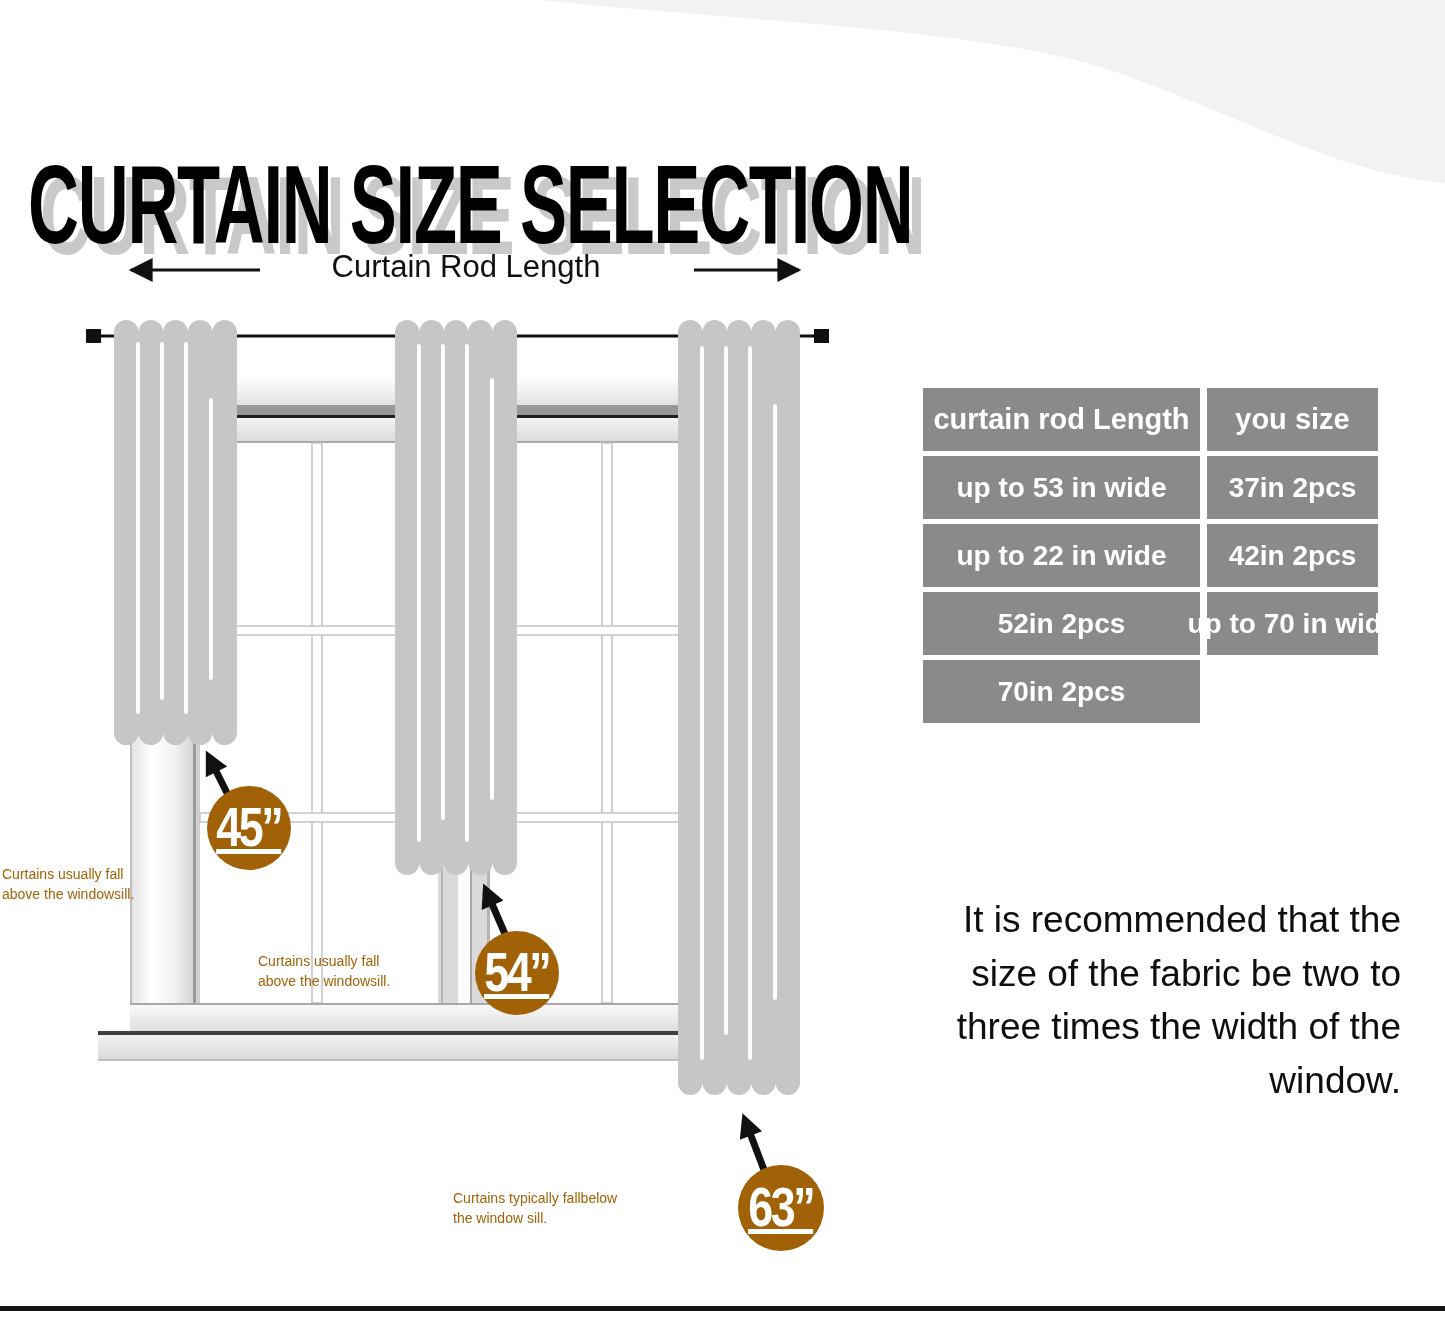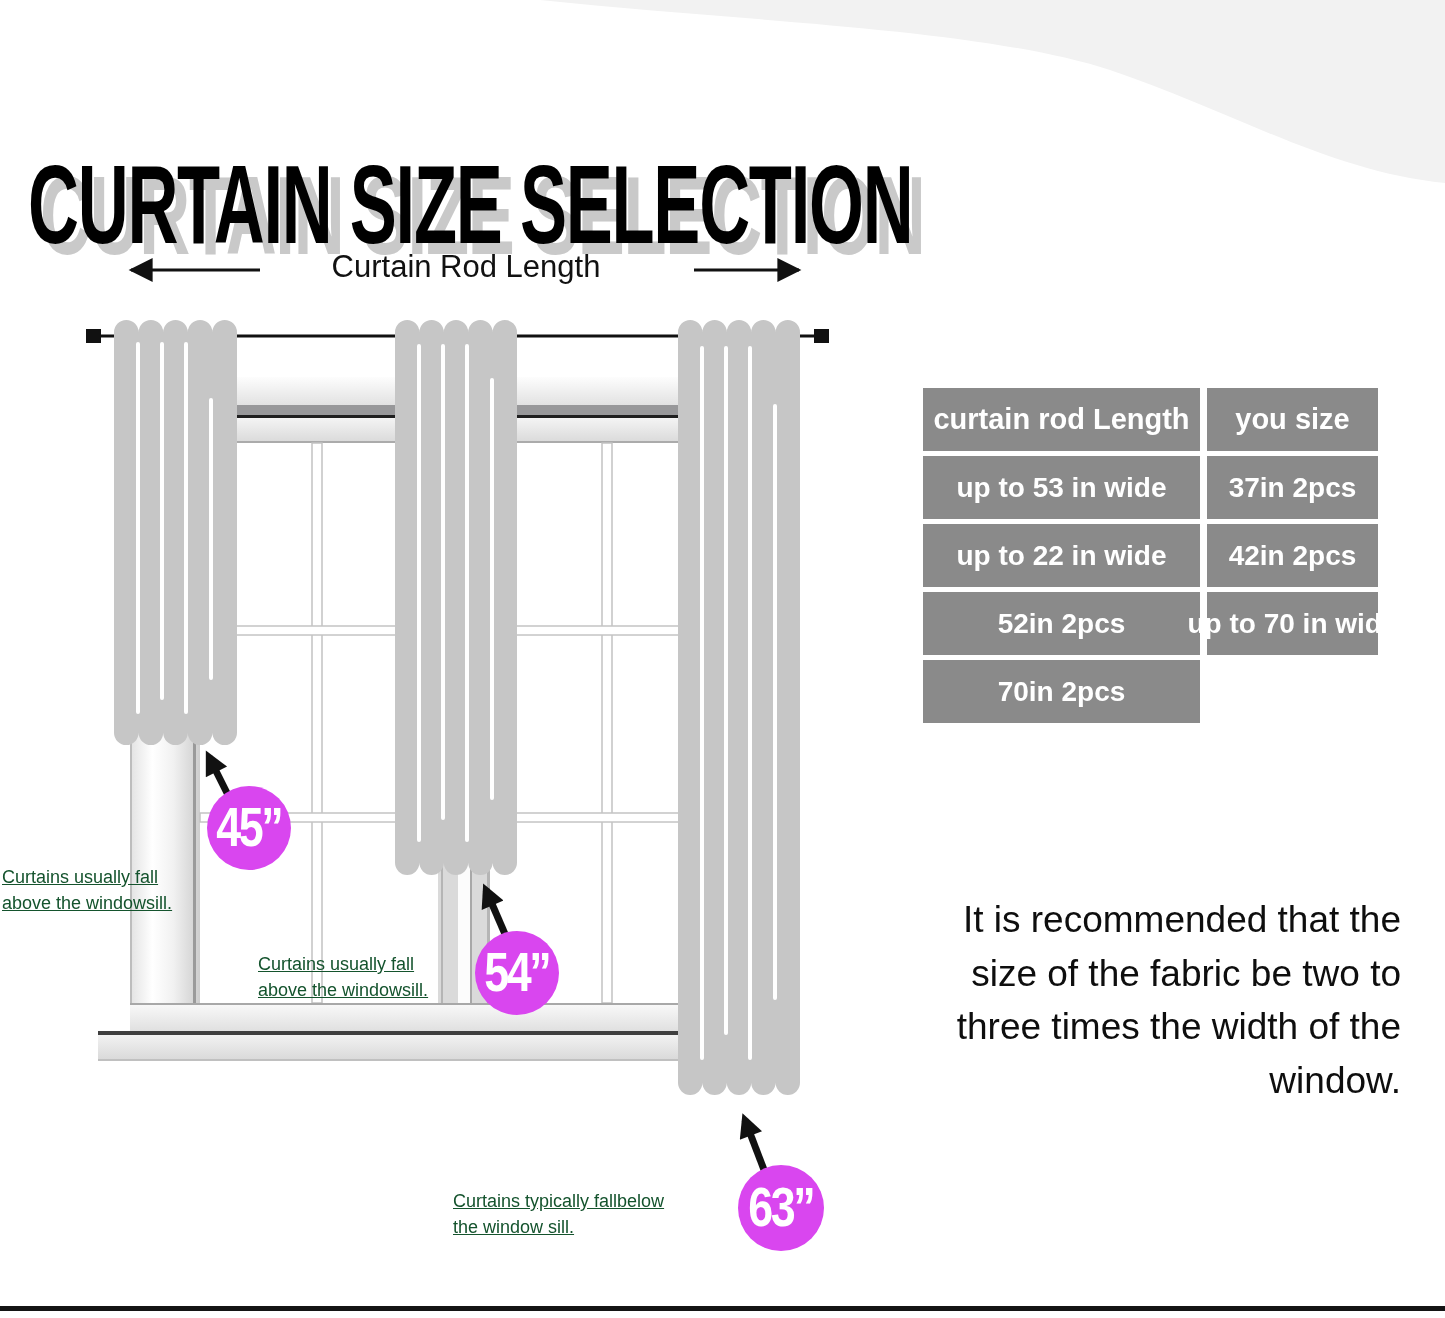--- a/index.html
+++ b/index.html
@@ -16,29 +16,29 @@
     color:#000; transform:scaleX(0.63); transform-origin:0 0;
     text-shadow:19px 11px 0 #c9c9c9;
   }
   
   .rod-label{
     left:330px; top:248px; width:272px; text-align:center;
     font-size:31px; color:#111; line-height:1.2; white-space:nowrap;
   }
   
   .note{
-    font-size:18px; line-height:1.45; color:#14532d; white-space:pre-line;text-decoration:underline;
+    font-size:14px; line-height:1.45; color:#a16207; white-space:pre-line;
   }
   .note-45{left:2px;  top:864px;}
   .note-54{left:258px; top:951px;}
   .note-63{left:453px; top:1188px;}
   
   .circle{
-    position:absolute; background:#d946ef; border-radius:50%;
-    display:flex; align-items:center; justify-content:center; color:#fff;
+    position:absolute; background:#a16207; border-radius:50%;
+    display:flex; align-items:center; justify-content:center; color:#fff;text-decoration:underline;
   }
   .circle span{
     display:inline-block; font-size:56px; font-weight:700;
     letter-spacing:-3px; transform:scaleX(0.8); padding-bottom:4px;
   }
   .c45{left:207px; top:786px; width:84px; height:84px;}
   .c54{left:475px; top:931px; width:84px; height:84px;}
   .c63{left:738px; top:1165px; width:86px; height:86px;}
   
   .size-table{

